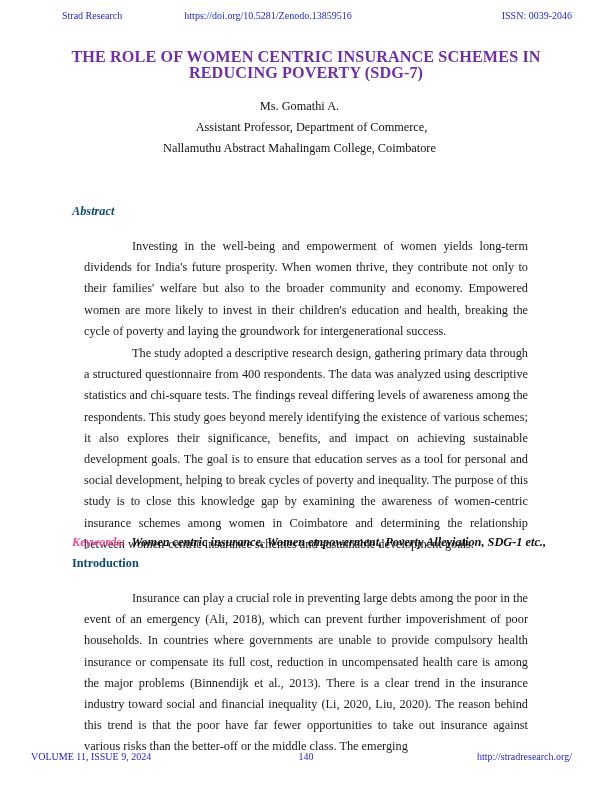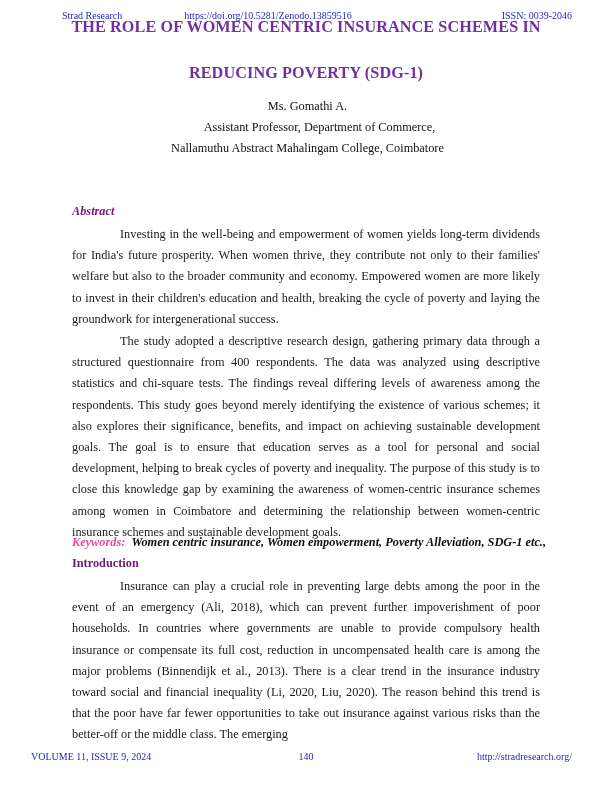--- a/index.html
+++ b/index.html
@@ -3,28 +3,28 @@
 <meta charset="utf-8">
 <style>
   html, body { margin:0; padding:0; background:#ffffff; }
   body { width:612px; height:792px; position:relative; overflow:hidden; font-family:"Liberation Serif", serif; color:#1a1a1a; }
   .hdr { position:absolute; top:10px; left:0; width:612px; font-size:10px; color:#1f1fbf; }
   .hdr span { position:absolute; top:0; }
   .hdr .l { left:32px;margin-left:30px; }
   .hdr .c { left:0; width:536px; text-align:center; }
   .hdr .r { right:40px; }
   .title { position:absolute; left:0; width:612px; text-align:center; font-weight:bold; color:#7030a0; font-size:16.2px; letter-spacing:0.1px; }
-  .t1 { top:18px;text-align:center; }
+  .t1 { top:48px;text-align:center; }
   .t2 { top:64px; }
-  .auth { position:absolute; left:12px; width:591px; text-align:center; font-size:12.3px; color:#111; }
+  .auth { position:absolute; left:4px; width:591px; text-align:center; font-size:12.3px; color:#111; }
   .a1 { top:99px; } .a2 { top:120px;margin-left:12px; } .a3 { top:141px; }
-  .sec { position:absolute; left:72px; color:#701a75; font-weight:bold; font-size:12.3px; }
+  .sec { position:absolute; left:72px; color:#0c4a6e; font-weight:bold; font-size:12.3px; }
   .abs-label { top:204px; font-style:italic; }
   .body-text { position:absolute; left:72px; width:468px; font-size:12.3px; line-height:21.2px; text-align:justify; color:#1a1a1a; }
-  .body-text p { margin:0; text-indent:48px; }
+  .body-text p { margin:12px; text-indent:48px; }
   .p1 { top:224px; }
   .p2 { top:331px; }
   .kw { position:absolute; left:72px; top:535px; font-size:12.3px; width:480px; white-space:nowrap; }
   .kw .k { color:#ec4899; font-weight:bold; font-style:italic; }
   .kw .v { color:#111; font-weight:bold; font-style:italic;text-align:center; }
   .intro-label { top:556px; }
   .p3 { top:576px; }
   .ftr { position:absolute; top:751px; left:0; width:612px; font-size:10px; color:#1f1fbf; }
   .ftr span { position:absolute; top:0;text-align:center; }
   .ftr .l { left:31px; } .ftr .c { left:0; width:612px; text-align:center; } .ftr .r { right:40px;margin-left:48px; }
@@ -32,21 +32,21 @@
 </head>
 <body>
 
 <div class="hdr">
   <span class="l">Strad Research</span>
   <span class="c">https://doi.org/10.5281/Zenodo.13859516</span>
   <span class="r">ISSN: 0039-2046</span>
 </div>
 
 <div class="title t1">THE ROLE OF WOMEN CENTRIC INSURANCE SCHEMES IN</div>
-<div class="title t2">REDUCING POVERTY (SDG-1)</div>
+<div class="title t2">REDUCING POVERTY (SDG-7)</div>
 
 <div class="auth a1">Ms. Gomathi A.</div>
 <div class="auth a2">Assistant Professor, Department of Commerce,</div>
 <div class="auth a3">Nallamuthu Abstract Mahalingam College, Coimbatore</div>
 
 <div class="sec abs-label">Abstract</div>
 
 <div class="body-text p1">
   <p>Investing in the well-being and empowerment of women yields long-term dividends for India's future prosperity. When women thrive, they contribute not only to their families' welfare but also to the broader community and economy. Empowered women are more likely to invest in their children's education and health, breaking the cycle of poverty and laying the groundwork for intergenerational success.</p>
 </div>

